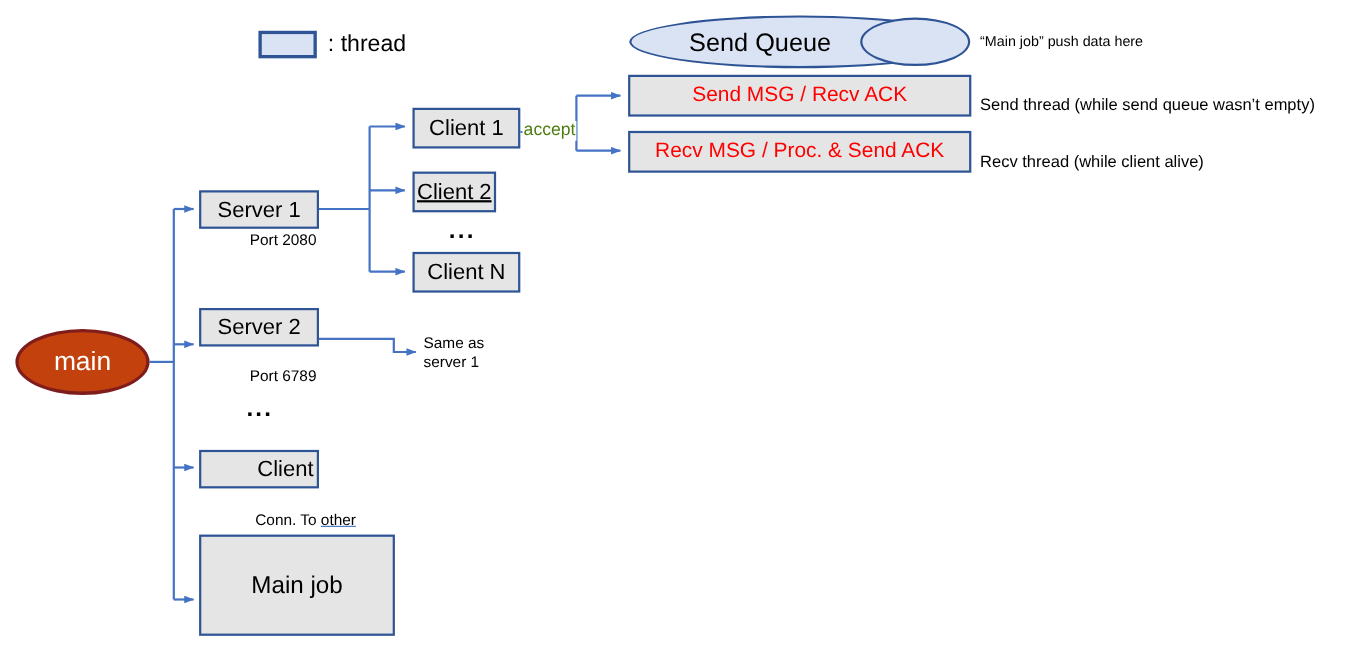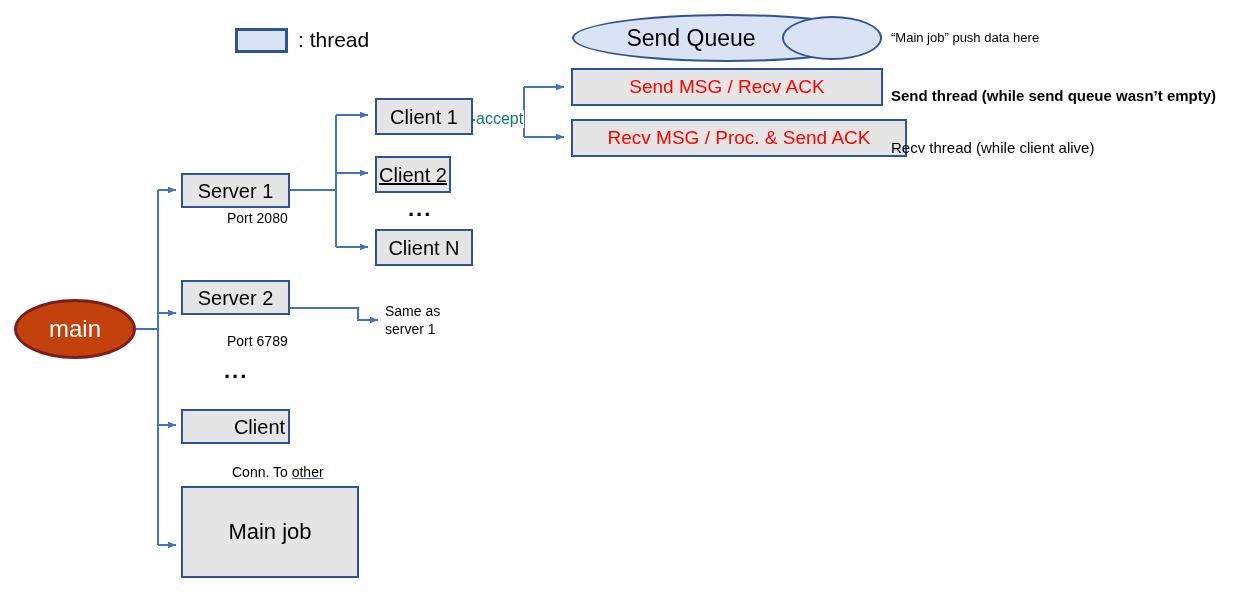--- a/index.html
+++ b/index.html
@@ -71,21 +71,21 @@
   }
   .legend-box {
     position: absolute;
     box-sizing: border-box;
     background: #dae3f3;
     border: 3px solid #2e5496;
   }
   .accept-label {
     position: absolute;
     background: #ffffff;
-    color: #0f766e;
+    color: #4d7c0f;
     padding: 0 1px;
     line-height: 1.1;
   }
   .u { text-decoration: underline; text-decoration-color: #4472c4; }
 </style>
 </head>
 <body>
 
 <div id="canvas">
 
@@ -125,23 +125,23 @@
 
   <div class="ellipse light" style="left:572px; top:14px; width:310px; height:48px; font-size:23px;">
     <span style="margin-right:72px;">Send Queue</span>
   </div>
   <div class="ellipse light" style="left:782px; top:16px; width:100px; height:44px; background:#dae3f3;"></div>
   <div class="cap" style="left:891px; top:30px; font-size:13px;">“Main job” push data here</div>
 
   <div class="node redtext" style="left:571px; top:68px; width:312px; height:38px; font-size:19px;">
     <span>Send MSG / Recv ACK</span>
   </div>
-  <div class="cap" style="left:891px; top:87px; font-size:15px;font-weight:bold;">Send thread (while send queue wasn’t empty)</div>
+  <div class="cap" style="left:891px; top:87px; font-size:15px;">Send thread (while send queue wasn’t empty)</div>
 
-  <div class="node redtext" style="left:571px; top:119px; width:336px; height:38px; font-size:19px;">
+  <div class="node redtext" style="left:571px; top:119px; width:312px; height:38px; font-size:19px;">
     <span>Recv MSG / Proc. &amp; Send ACK</span>
   </div>
   <div class="cap" style="left:891px; top:139px; font-size:15px;">Recv thread (while client alive)</div>
 
   <div class="node" style="left:375px; top:98px; width:98px; height:37px; font-size:20px;">
     <span>Client 1</span>
   </div>
   <div class="accept-label" style="left:475px; top:110px; font-size:16px;">accept</div>
 
   <div class="node" style="left:375px; top:156px; width:76px; height:37px; font-size:20px;text-decoration:underline;">

